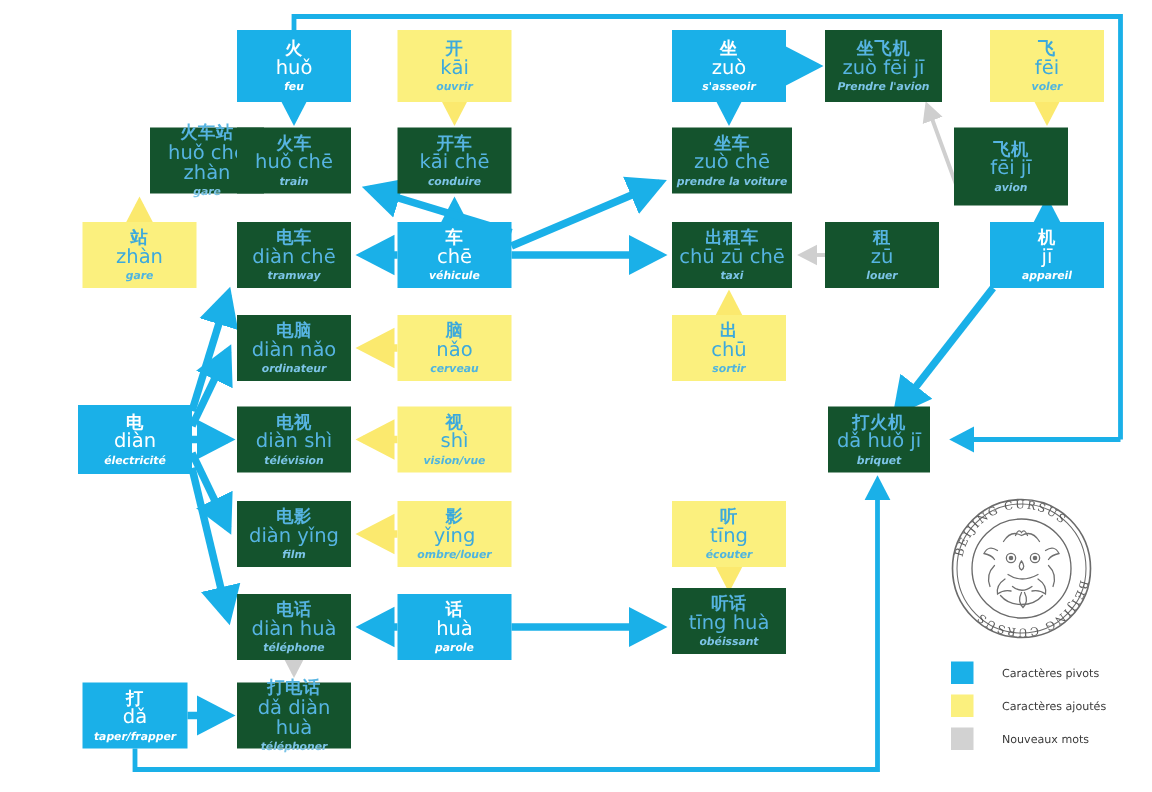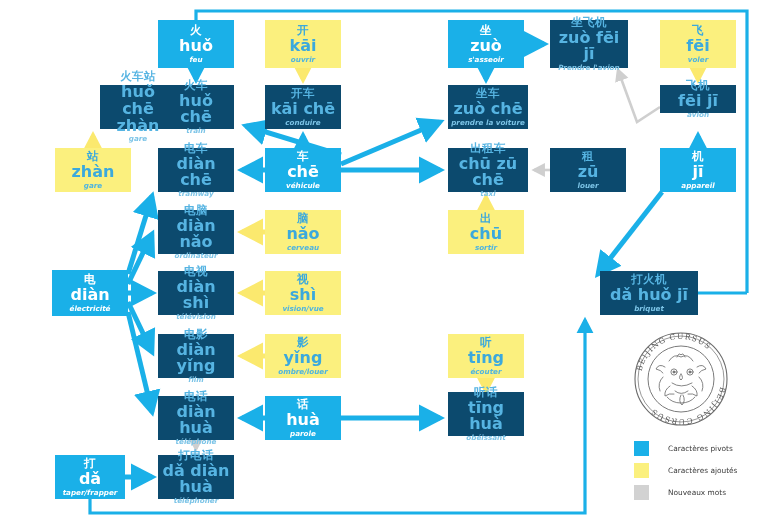--- a/index.html
+++ b/index.html
@@ -26,41 +26,41 @@
     line-height:1.04;
     padding:2px 3px;
   }
   .node .han{
     font-size:11.5px;
     font-weight:700;
     letter-spacing:.4px;
     margin-bottom:1px;
   }
   .node .pin{
-    font-size:16px;
-    font-weight:700;
+    font-size:13px;
+    font-weight:400;
     margin-bottom:1px;
   }
   .node .fr{
     font-size:7.2px;
     font-style:italic;
     font-weight:700;
   }
 
   
   .node.pivot{background:#1ab0e8;}
   .node.pivot .han,.node.pivot .pin,.node.pivot .fr{color:#ffffff;}
 
   
   .node.added{background:#fbf07e;}
   .node.added .han,.node.added .pin{color:#3ba9dd;}
   .node.added .fr{color:#4eb4e0;text-align:right;}
 
   
-  .node.word{background:#0c4a6e;}
+  .node.word{background:#14532d;}
   .node.word .han,.node.word .pin{color:#56b4e2;}
   .node.word .fr{color:#7cc4e7;}
 
   
   #legend{position:absolute;z-index:4;left:634px;top:437px;width:132px;}
   .leg-row{display:flex;align-items:center;height:22px;}
   .leg-swatch{width:15px;height:15px;margin-right:7px;flex:0 0 auto;}
   .leg-label{font-size:7.4px;color:#3a3a3a;white-space:nowrap;padding-left:12px;}
 
   
@@ -189,21 +189,21 @@
       <div class="node word" style="left: 265px; top: 85px; width: 76px; height: 44px;">
         <span class="han">开车</span>
         <span class="pin">kāi chē</span>
         <span class="fr">conduire</span>
       </div>
       <div class="node word" style="left: 448px; top: 85px; width: 80px; height: 44px;">
         <span class="han">坐车</span>
         <span class="pin">zuò chē</span>
         <span class="fr">prendre la voiture</span>
       </div>
-      <div class="node word" style="left: 660px; top: 85px; width: 76px; height: 28px;">
+      <div class="node word" style="left: 636px; top: 85px; width: 76px; height: 52px;">
         <span class="han">飞机</span>
         <span class="pin">fēi jī</span>
         <span class="fr">avion</span>
       </div>
       <div class="node added" style="left: 55px; top: 148px; width: 76px; height: 44px;">
         <span class="han">站</span>
         <span class="pin">zhàn</span>
         <span class="fr">gare</span>
       </div>
       <div class="node word" style="left: 158px; top: 148px; width: 76px; height: 44px;">
@@ -254,21 +254,21 @@
       <div class="node word" style="left: 158px; top: 271px; width: 76px; height: 44px; text-align: center;">
         <span class="han">电视</span>
         <span class="pin">diàn shì</span>
         <span class="fr">télévision</span>
       </div>
       <div class="node added" style="left: 265px; top: 271px; width: 76px; height: 44px;">
         <span class="han">视</span>
         <span class="pin">shì</span>
         <span class="fr">vision/vue</span>
       </div>
-      <div class="node word" style="left: 552px; top: 271px; width: 98px; height: 44px; margin-left: 48px;">
+      <div class="node word" style="left: 552px; top: 271px; width: 68px; height: 44px;">
         <span class="han">打火机</span>
         <span class="pin">dǎ huǒ jī</span>
         <span class="fr">briquet</span>
       </div>
       <div class="node word" style="left: 158px; top: 334px; width: 76px; height: 44px;">
         <span class="han">电影</span>
         <span class="pin">diàn yǐng</span>
         <span class="fr">film</span>
       </div>
       <div class="node added" style="left: 265px; top: 334px; width: 76px; height: 44px;">

